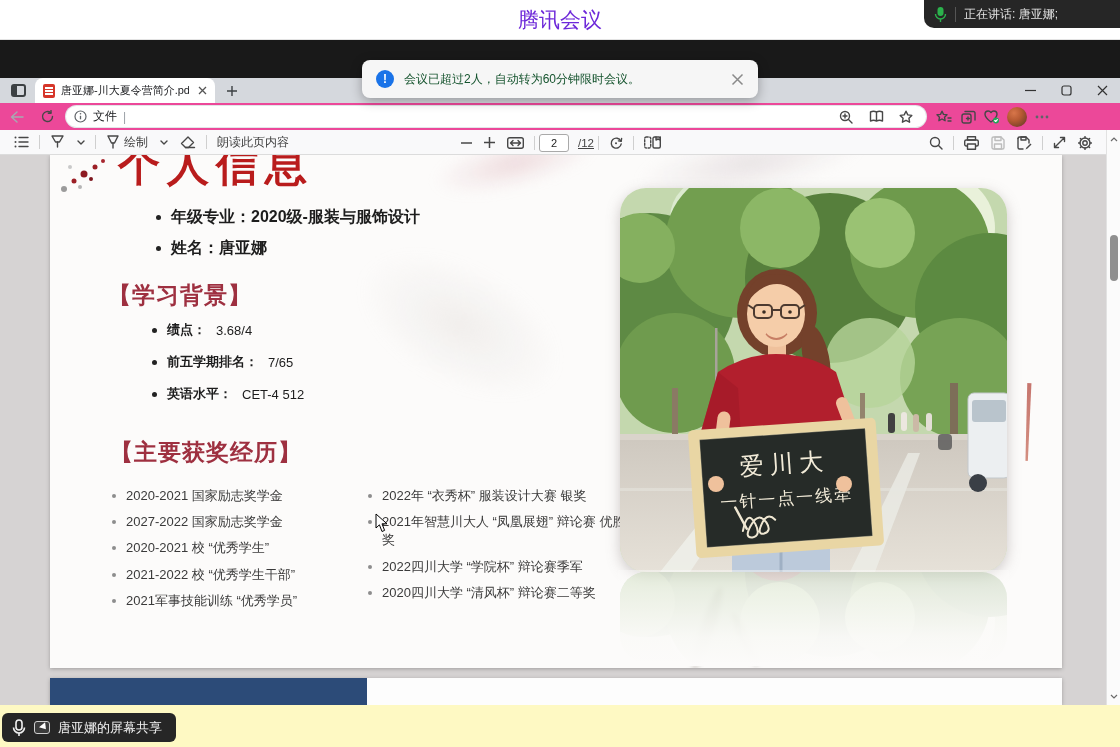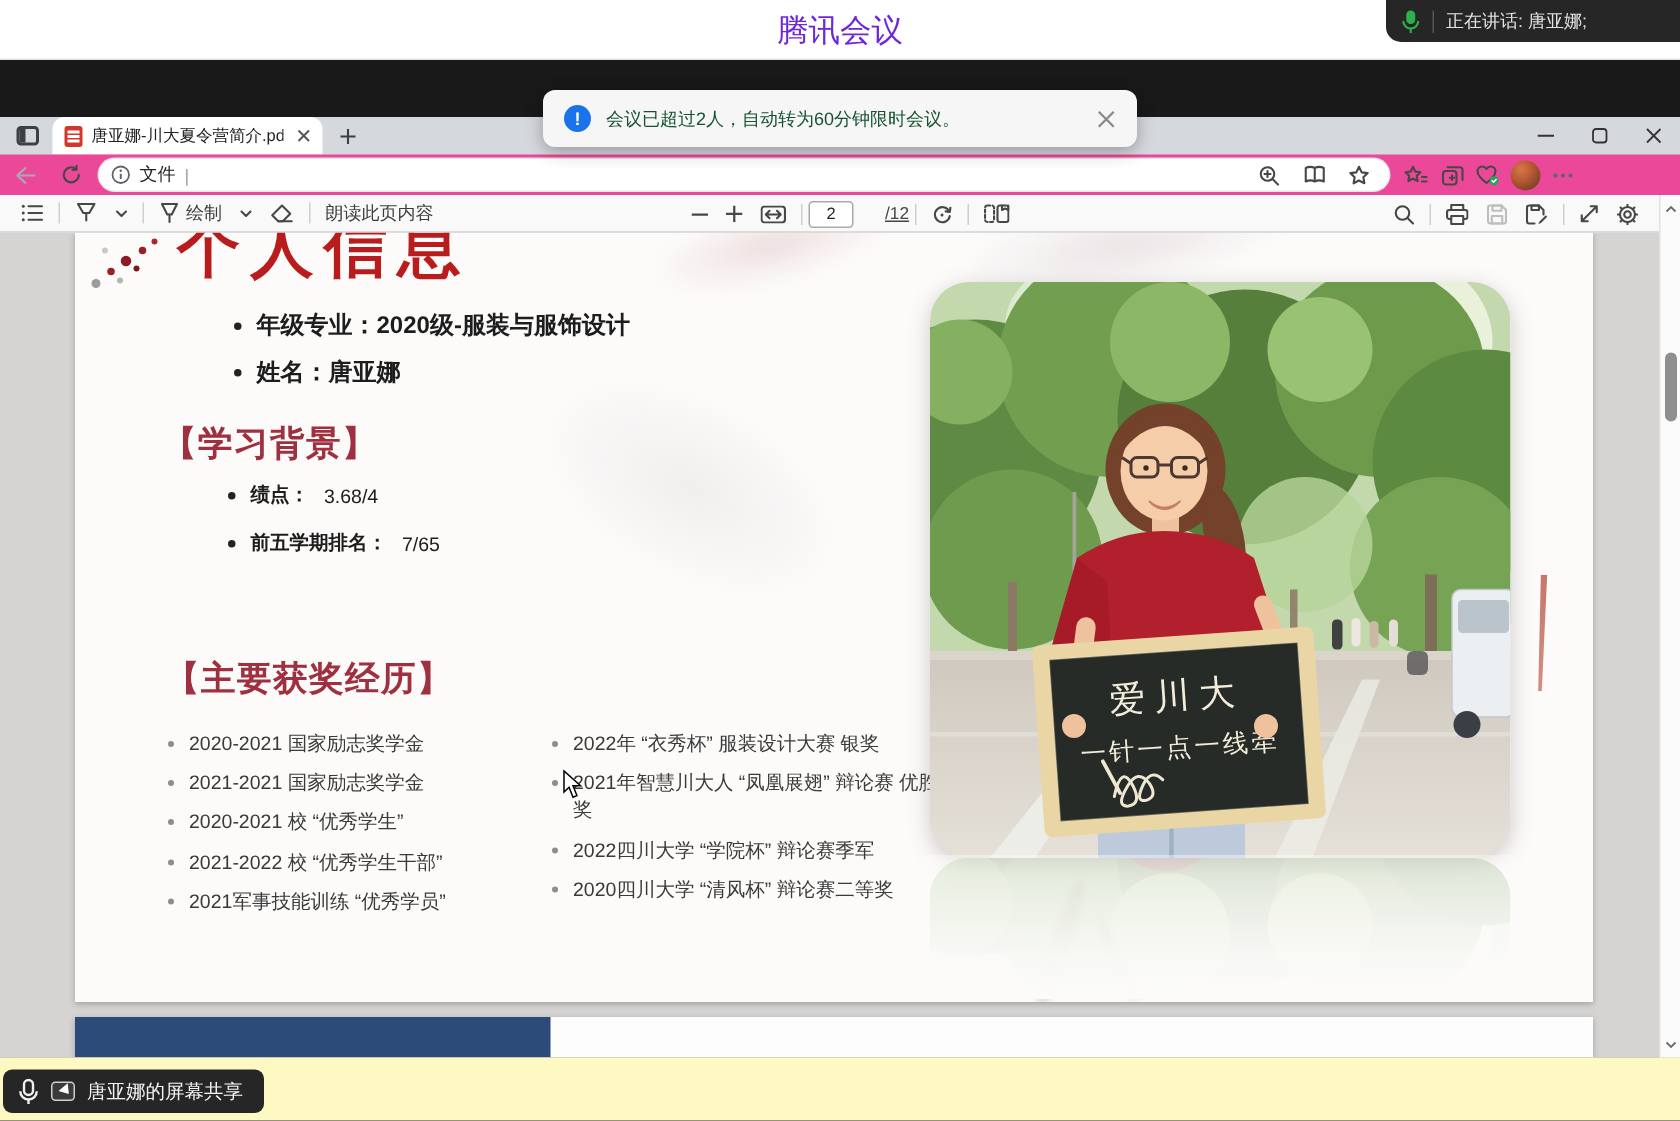--- a/index.html
+++ b/index.html
@@ -50,21 +50,21 @@
 
   
   .pdfbar { position:absolute; left:0; top:52px; width:1120px; height:25px; background:#f9f9fa;
     border-bottom:1px solid #dcdcdc; display:flex; align-items:center; font-size:12px; color:#3c3c3c; }
   .pb { height:22px; display:flex; align-items:center; justify-content:center; padding:0 6px; gap:4px; }
   .psep { width:1px; height:14px; background:#cfcfcf; margin:0 4px; }
   .pdfcenter { position:absolute; left:455px; top:0; height:25px; display:flex; align-items:center; }
   .pdfright { position:absolute; right:22px; top:0; height:25px; display:flex; align-items:center; }
   .pgbox { width:30px; height:18px; border:1px solid #a9a9a9; border-radius:3px; background:#fff;
     text-align:center; font-size:11px; color:#222; font-family:inherit; }
-  .pgtotal { font-size:11.5px; color:#444; margin-left:21px;text-decoration:underline; }
+  .pgtotal { font-size:11.5px; color:#444; margin-left:9px;text-decoration:underline; }
   .ticon { stroke:#474747; fill:none; stroke-width:1.4; stroke-linecap:round; stroke-linejoin:round; }
   .ticon-dis { stroke:#bdbdbd; }
 
   
   .viewer { position:absolute; left:0; top:77px; width:1120px; height:550px; background:#d6d3d3; overflow:hidden; }
   .page2 { position:absolute; left:50px; top:0; width:1012px; height:513px; background:#fcfbfa;
     box-shadow:0 1px 4px rgba(0,0,0,.25); overflow:hidden; }
   .page3 { position:absolute; left:50px; top:523px; width:1012px; height:27px; background:#fdfdfd;
     box-shadow:0 1px 4px rgba(0,0,0,.25); }
   .bluebox { position:absolute; left:0; top:0; width:317px; height:27px; background:#2c4b78; }
@@ -412,30 +412,35 @@
         <div class="st-item" style="top:166px">
           <span class="bdot"></span>
           <b>绩点：</b>
           <span class="val">3.68/4</span>
         </div>
         <div class="st-item" style="top:198px">
           <span class="bdot"></span>
           <b>前五学期排名：</b>
           <span class="val">7/65</span>
         </div>
+        <div class="st-item" style="top:230px">
+          <span class="bdot"></span>
+          <b>英语水平：</b>
+          <span class="val">CET-4 512</span>
+        </div>
 
         <div class="shead" style="left:60px; top:282px;">【主要获奖经历】</div>
         <div class="awcol" style="left:62px;">
           <div class="aw">
               <span class="adot"></span>
               <span>2020-2021 国家励志奖学金</span>
             </div>
           <div class="aw">
               <span class="adot"></span>
-              <span>2021-2021 国家励志奖学金</span>
+              <span>2027-2022 国家励志奖学金</span>
             </div>
           <div class="aw">
               <span class="adot"></span>
               <span>2020-2021 校 “优秀学生”</span>
             </div>
           <div class="aw">
               <span class="adot"></span>
               <span>2021-2022 校 “优秀学生干部”</span>
             </div>
           <div class="aw">

